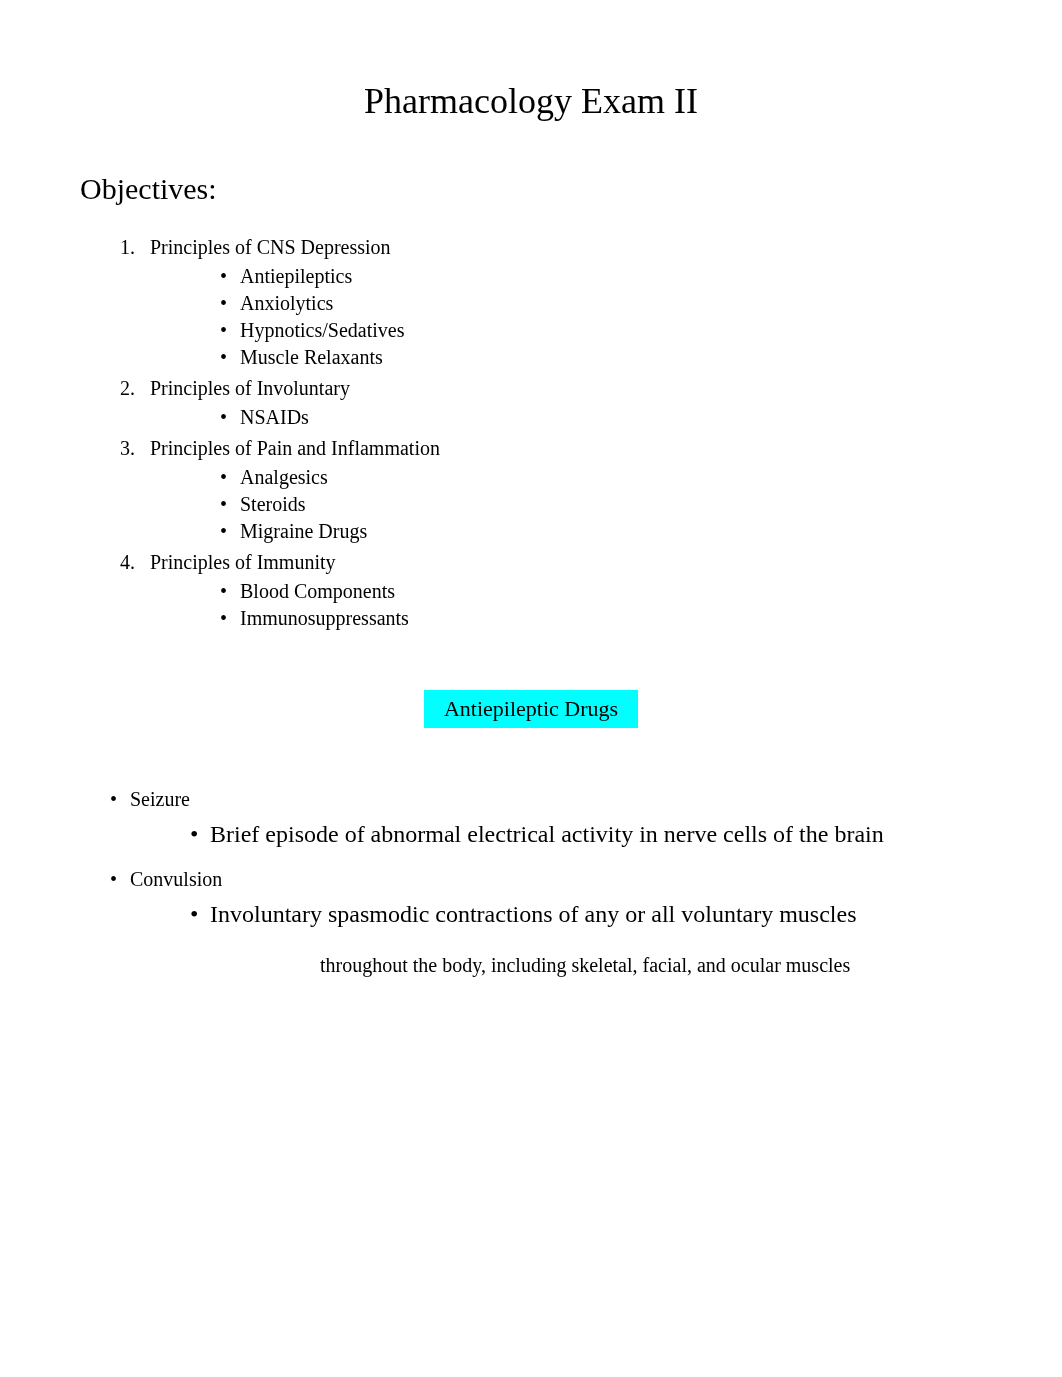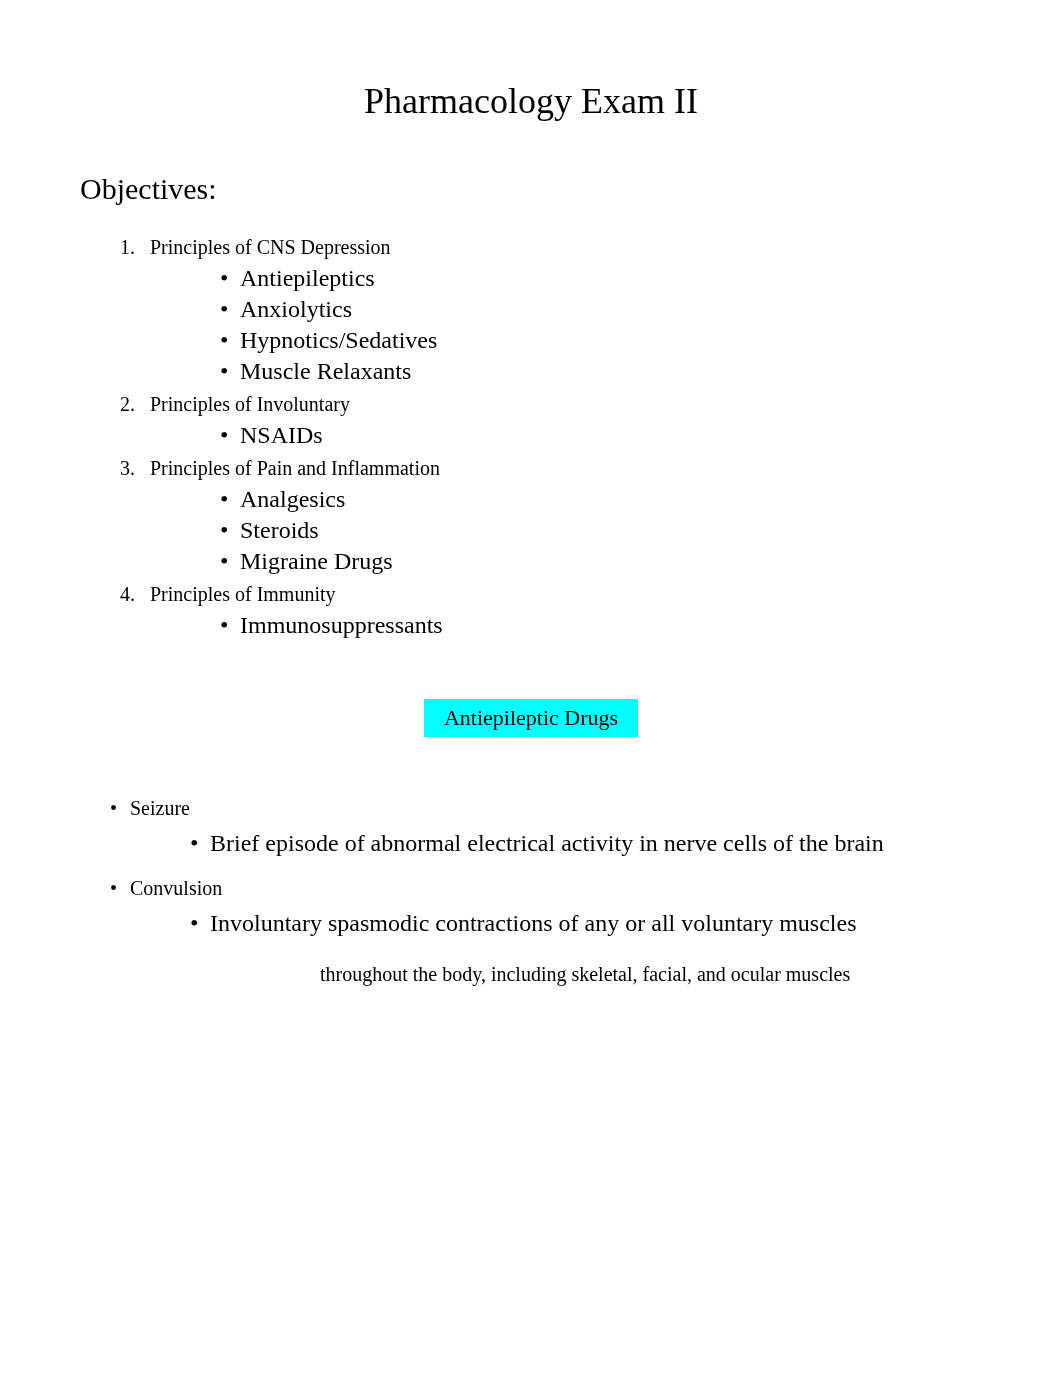--- a/index.html
+++ b/index.html
@@ -46,21 +46,21 @@
     .sub-bullets {
       list-style: none;
       padding: 0;
       margin-left: 100px;
     }
 
     .sub-bullets li {
       position: relative;
       padding-left: 20px;
       margin-bottom: 4px;
-      font-size: 24px;
+      font-size: 20px;
     }
 
     .sub-bullets li::before {
       content: '•';
       position: absolute;
       left: 0;
     }
 
     .section-divider {
       text-align: center;
@@ -180,20 +180,21 @@
         <li>Steroids</li>
         <li>Migraine Drugs</li>
       </ul>
     </li>
     <li>
       <div class="num-item">
         <span class="num-label">4.</span>
         <span>Principles of Immunity</span>
       </div>
       <ul class="sub-bullets">
+        <li>Blood Components</li>
         <li>Immunosuppressants</li>
       </ul>
     </li>
   </ol>
 
 <div class="section-divider">
   <span class="highlighted-title">Antiepileptic Drugs</span>
 </div>
 
 <div class="epilepsy-section">

